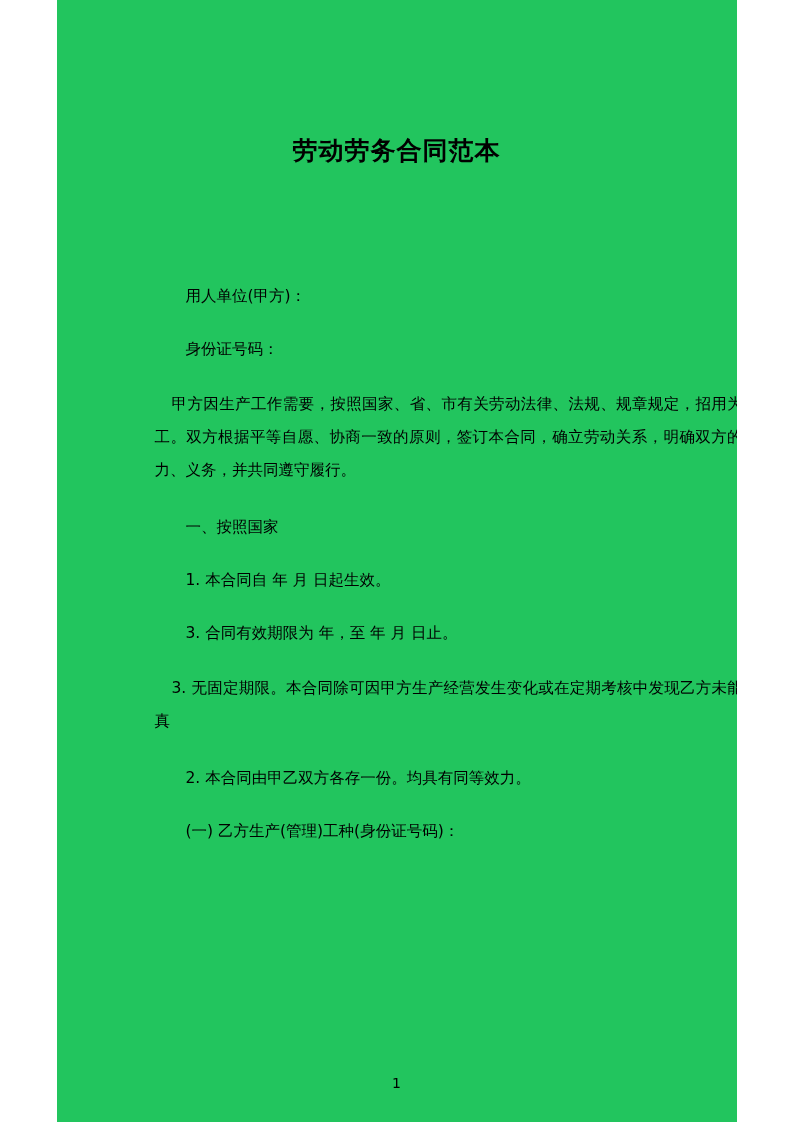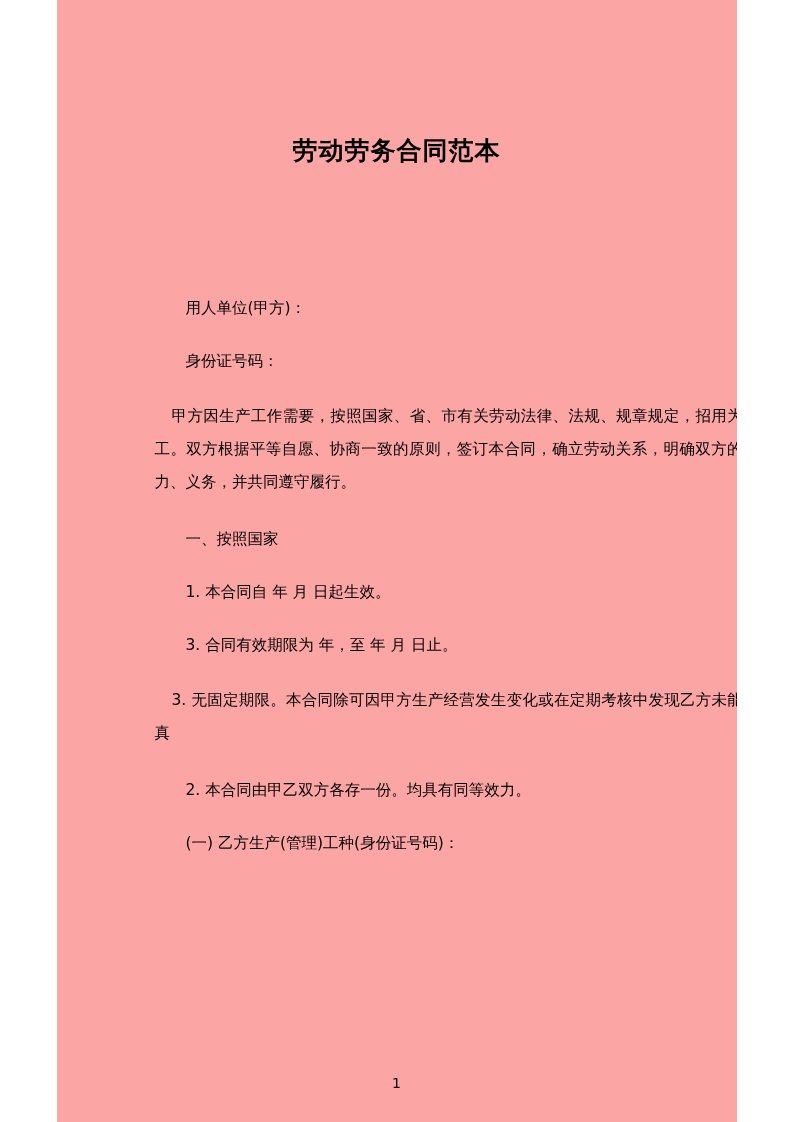--- a/index.html
+++ b/index.html
@@ -9,21 +9,21 @@
   }
   body {
     font-family: "DejaVu Sans", "Liberation Sans", sans-serif;
     color: #000000;
   }
   .page {
     position: relative;
     width: 680px;
     height: 1122px;
     margin: 0 auto;
-    background: #fca5a5;
+    background: #22c55e;
     box-sizing: border-box;
     overflow: hidden;
     text-decoration: underline;
   }
   .doc-title {
     position: absolute;
     top: 134px;
     left: 0;
     right: 0;
     text-align: center;
@@ -34,21 +34,21 @@
   }
   .body-block {
     position: absolute;
     top: 282px;
     left: 98px;
     width: 604px;
   }
   .para {
     font-size: 15.5px;
     line-height: 29px;
-    margin: 12px 0 24px 0;
+    margin: 0 0 24px 0;
     text-align: justify;
   }
   .para.indent-1 {
     text-indent: 31px;
   }
   .para.flow {
     text-indent: 17px;
     line-height: 33px;
     margin-bottom: 26px;
   }

